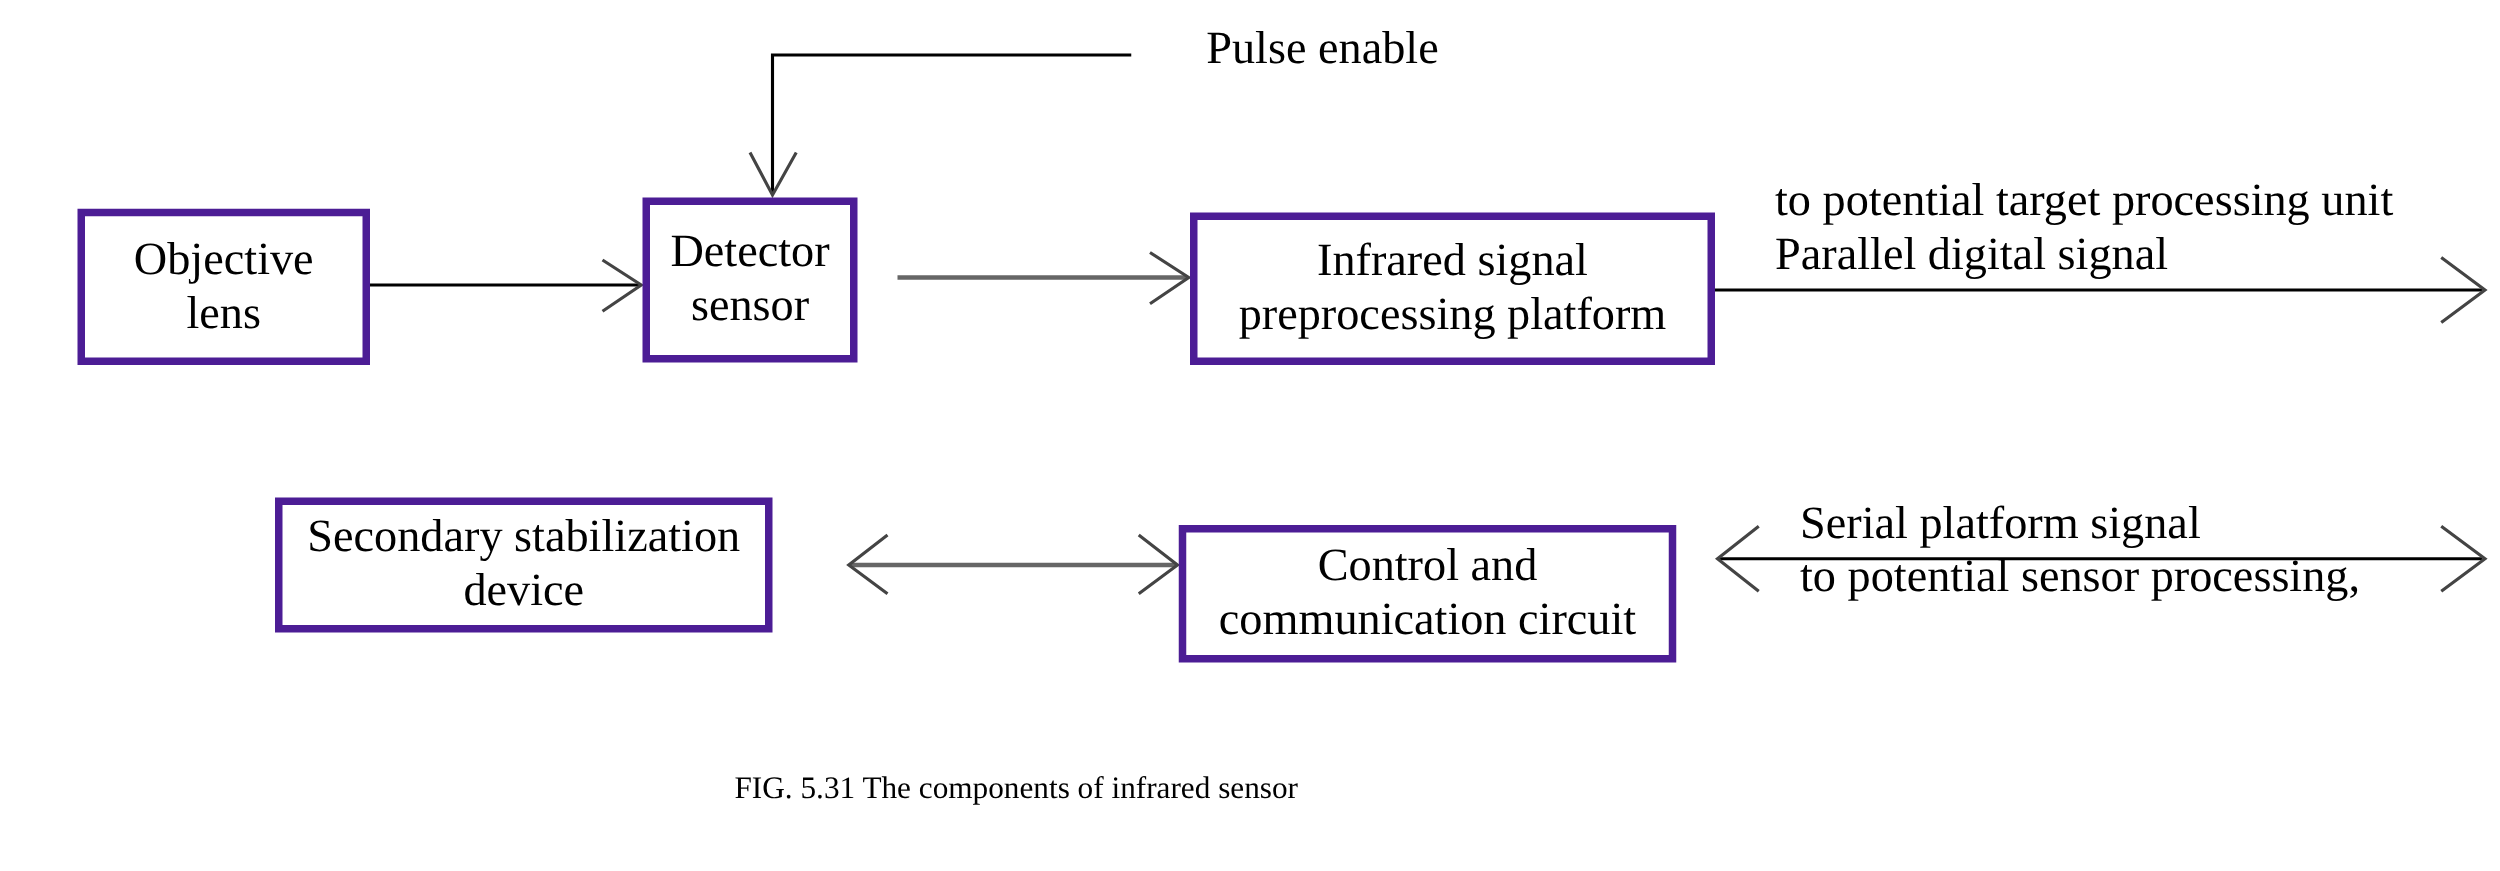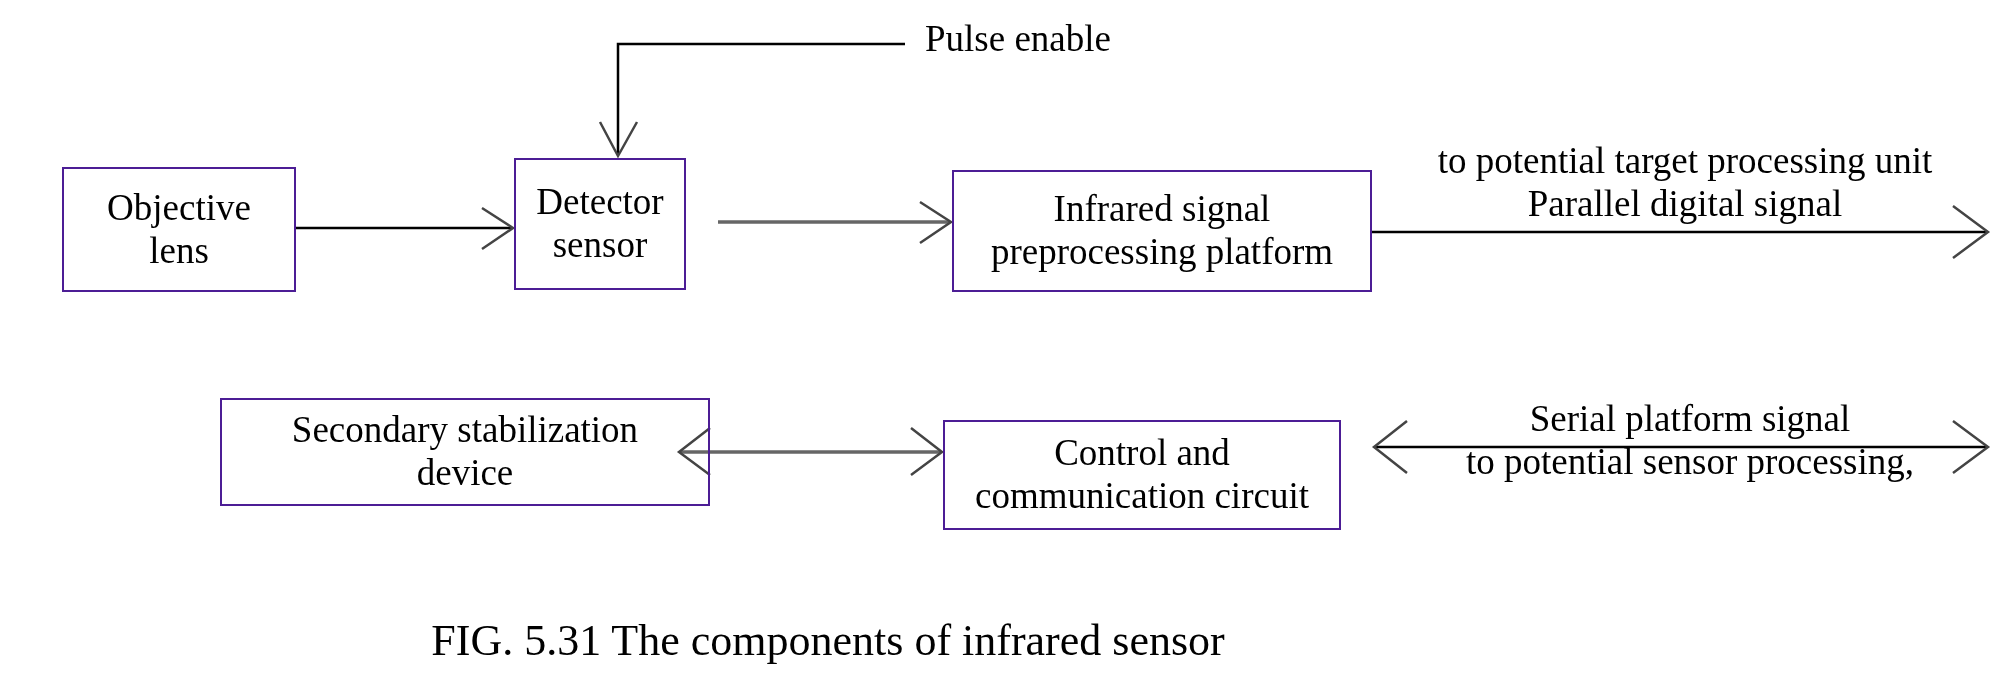--- a/index.html
+++ b/index.html
@@ -22,51 +22,52 @@
   #figure-svg {
     position: absolute;
     left: 0;
     top: 0;
     width: 2000px;
     height: 697px;
   }
   .node-box {
     position: absolute;
     box-sizing: border-box;
-    border: 2px solid #4c1d95;
+    border: 6px solid #4c1d95;
     background: transparent;
     display: flex;
     flex-direction: column;
     align-items: center;
     justify-content: center;
     text-align: center;
     line-height: 1.16;
     font-size: 37px;
     letter-spacing: 0px;
   }
   .node-box .line {
     display: block;
     white-space: nowrap;
   }
   .free-label {
     position: absolute;
-    text-align: center;
+    text-align: left;
     line-height: 1.16;
     font-size: 37px;
     white-space: nowrap;
+    margin-left: 40px;
   }
   .free-label .line {
     display: block;
   }
   #figure-caption {
     position: absolute;
-    left: 16px;
+    left: 1px;
     width: 1624px;
     text-align: center;
-    font-size: 44px;
+    font-size: 25px;
     line-height: 1.1;
   }
 </style>
 </head>
 <body>
 
 <div id="figure-root">
 
   <svg id="figure-svg" viewBox="0 0 2000 697">
 
@@ -111,21 +112,21 @@
   <div class="node-box" style="left:514px; top:158px; width:172px; height:132px;">
     <span class="line">Detector</span>
     <span class="line">sensor</span>
   </div>
 
   <div class="node-box" style="left:952px; top:170px; width:420px; height:122px;">
     <span class="line">Infrared signal</span>
     <span class="line">preprocessing platform</span>
   </div>
 
-  <div class="node-box" style="left:220px; top:398px; width:490px; height:108px;">
+  <div class="node-box" style="left:220px; top:398px; width:398px; height:108px;">
     <span class="line">Secondary stabilization</span>
     <span class="line">device</span>
   </div>
 
   <div class="node-box" style="left:943px; top:420px; width:398px; height:110px;">
     <span class="line">Control and</span>
     <span class="line">communication circuit</span>
   </div>
 
   <div class="free-label" style="left:925px; top:18px;">

